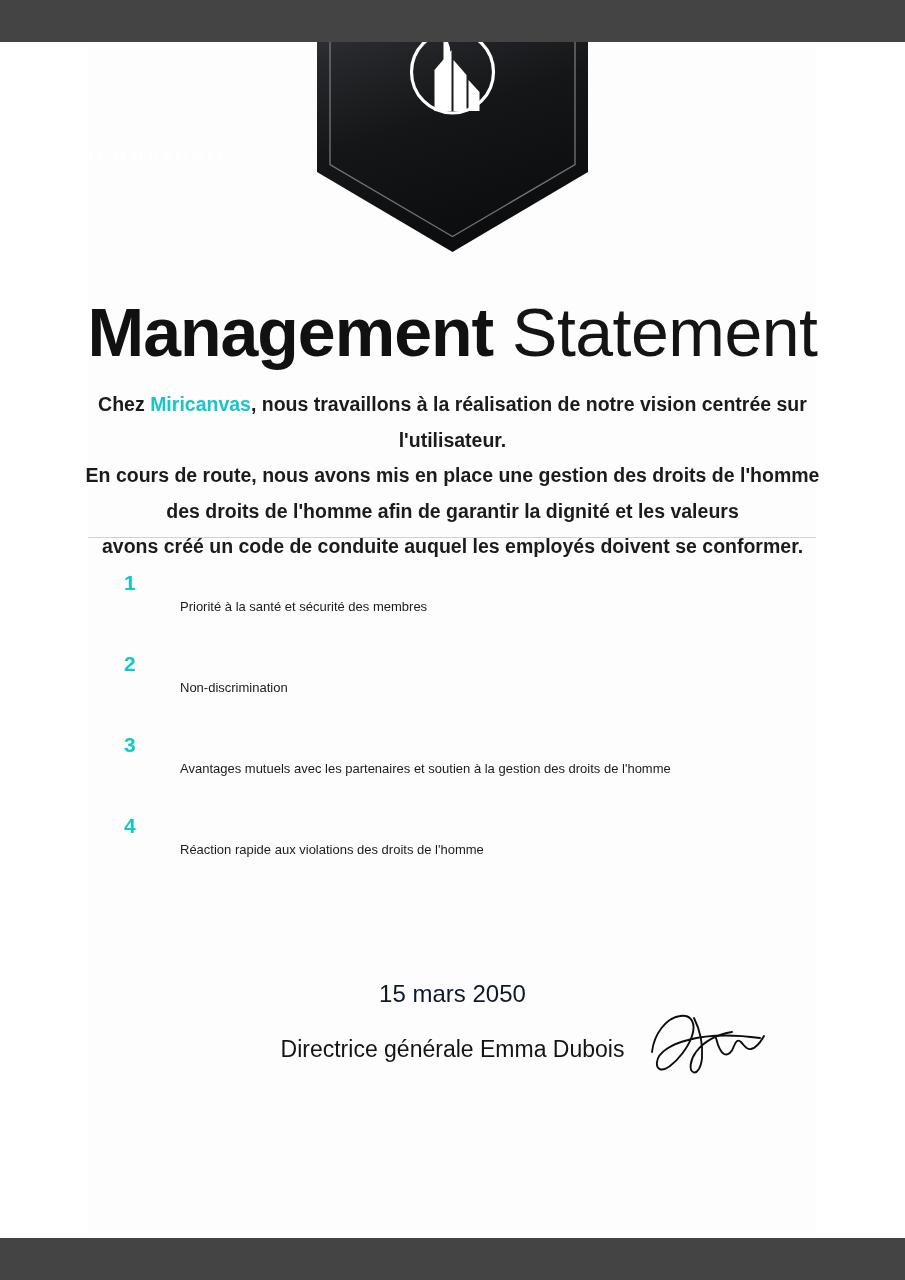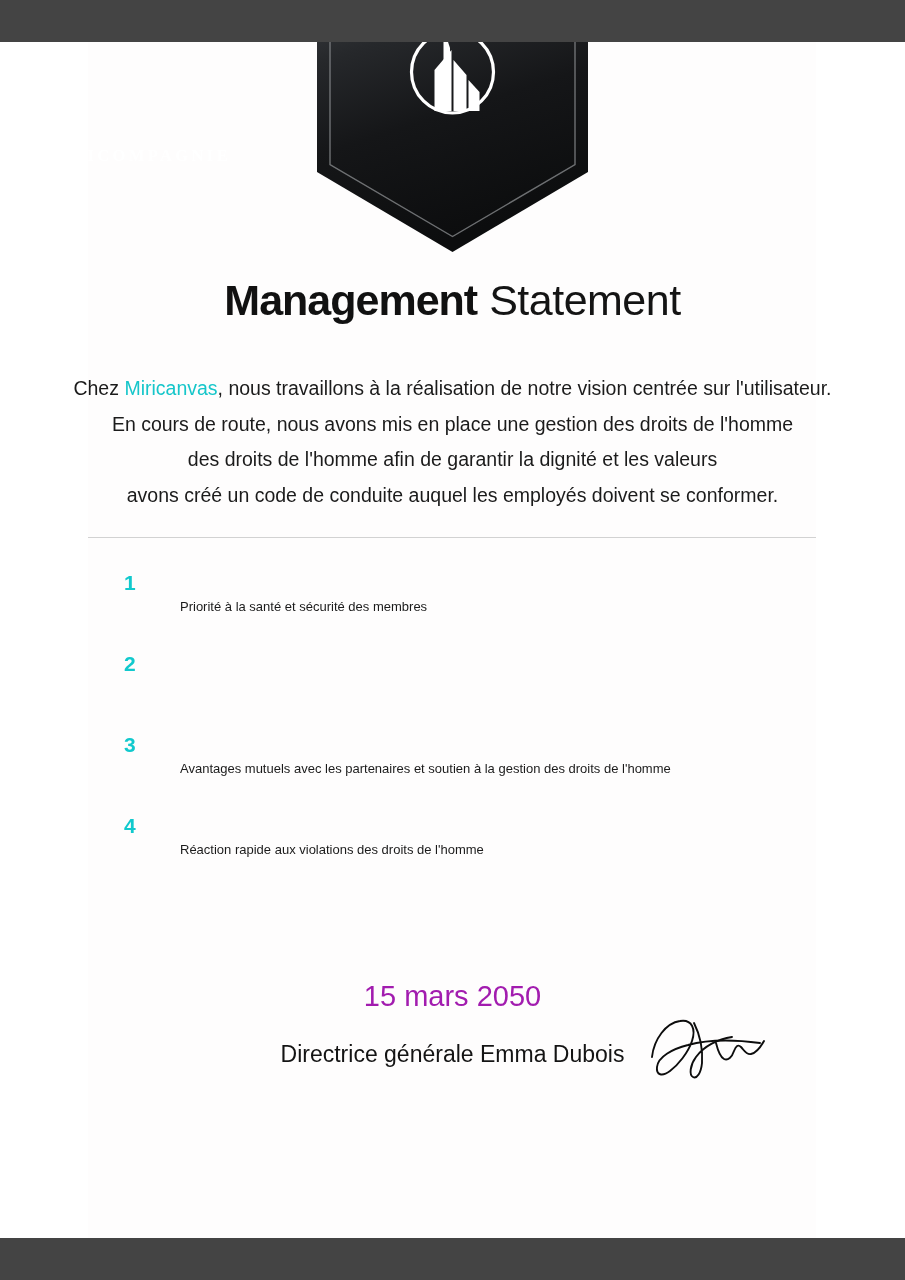--- a/index.html
+++ b/index.html
@@ -71,38 +71,39 @@
     pointer-events: none;
   }
 
   
   .title {
     position: absolute;
     left: 0;
     top: 204px;
     width: 905px;
     text-align: center;
-    font-size: 43px;
+    font-size: 68px;
     line-height: 1.18;
     color: #111111;
     white-space: nowrap;
   }
   .title .strong { font-weight: 700; letter-spacing: -1px; }
   .title .light { font-weight: 300; letter-spacing: -0.5px; color: #141414; }
 
   
   .intro {
     position: absolute;
     left: 45px;
-    top: 329px;
+    top: 345px;
     width: 815px;
     text-align: center;
     font-size: 19.5px;
     line-height: 35.5px;
     color: #1b1b1b;
+    font-weight: bold;
   }
   .intro .accent { color: #16c6ca; }
 
   
   .divider {
     position: absolute;
     left: 88px;
     top: 495px;
     width: 728px;
     height: 1px;
@@ -144,22 +145,22 @@
 
   
   .footer {
     position: absolute;
     left: 0;
     top: 940px;
     width: 905px;
     text-align: center;
   }
   .foot-date {
-    font-size: 29px;
-    color: #a21caf;
+    font-size: 24px;
+    color: #0f172a;
     line-height: 1;
   }
   .foot-company {
     margin-top: 43px;
     font-size: 21px;
     color: #141414;
     line-height: 1;
   }
   .foot-signer-wrap {
     position: relative;
@@ -218,20 +219,21 @@
 
   <div class="divider"></div>
 
   <div class="list">
     <div class="list-item">
       <div class="item-num">1</div>
       <div class="item-text">Priorité à la santé et sécurité des membres</div>
     </div>
     <div class="list-item">
       <div class="item-num">2</div>
+      <div class="item-text">Non-discrimination</div>
     </div>
     <div class="list-item">
       <div class="item-num">3</div>
       <div class="item-text">Avantages mutuels avec les partenaires et soutien à la gestion des droits de l'homme</div>
     </div>
     <div class="list-item">
       <div class="item-num">4</div>
       <div class="item-text">Réaction rapide aux violations des droits de l'homme</div>
     </div>
   </div>

